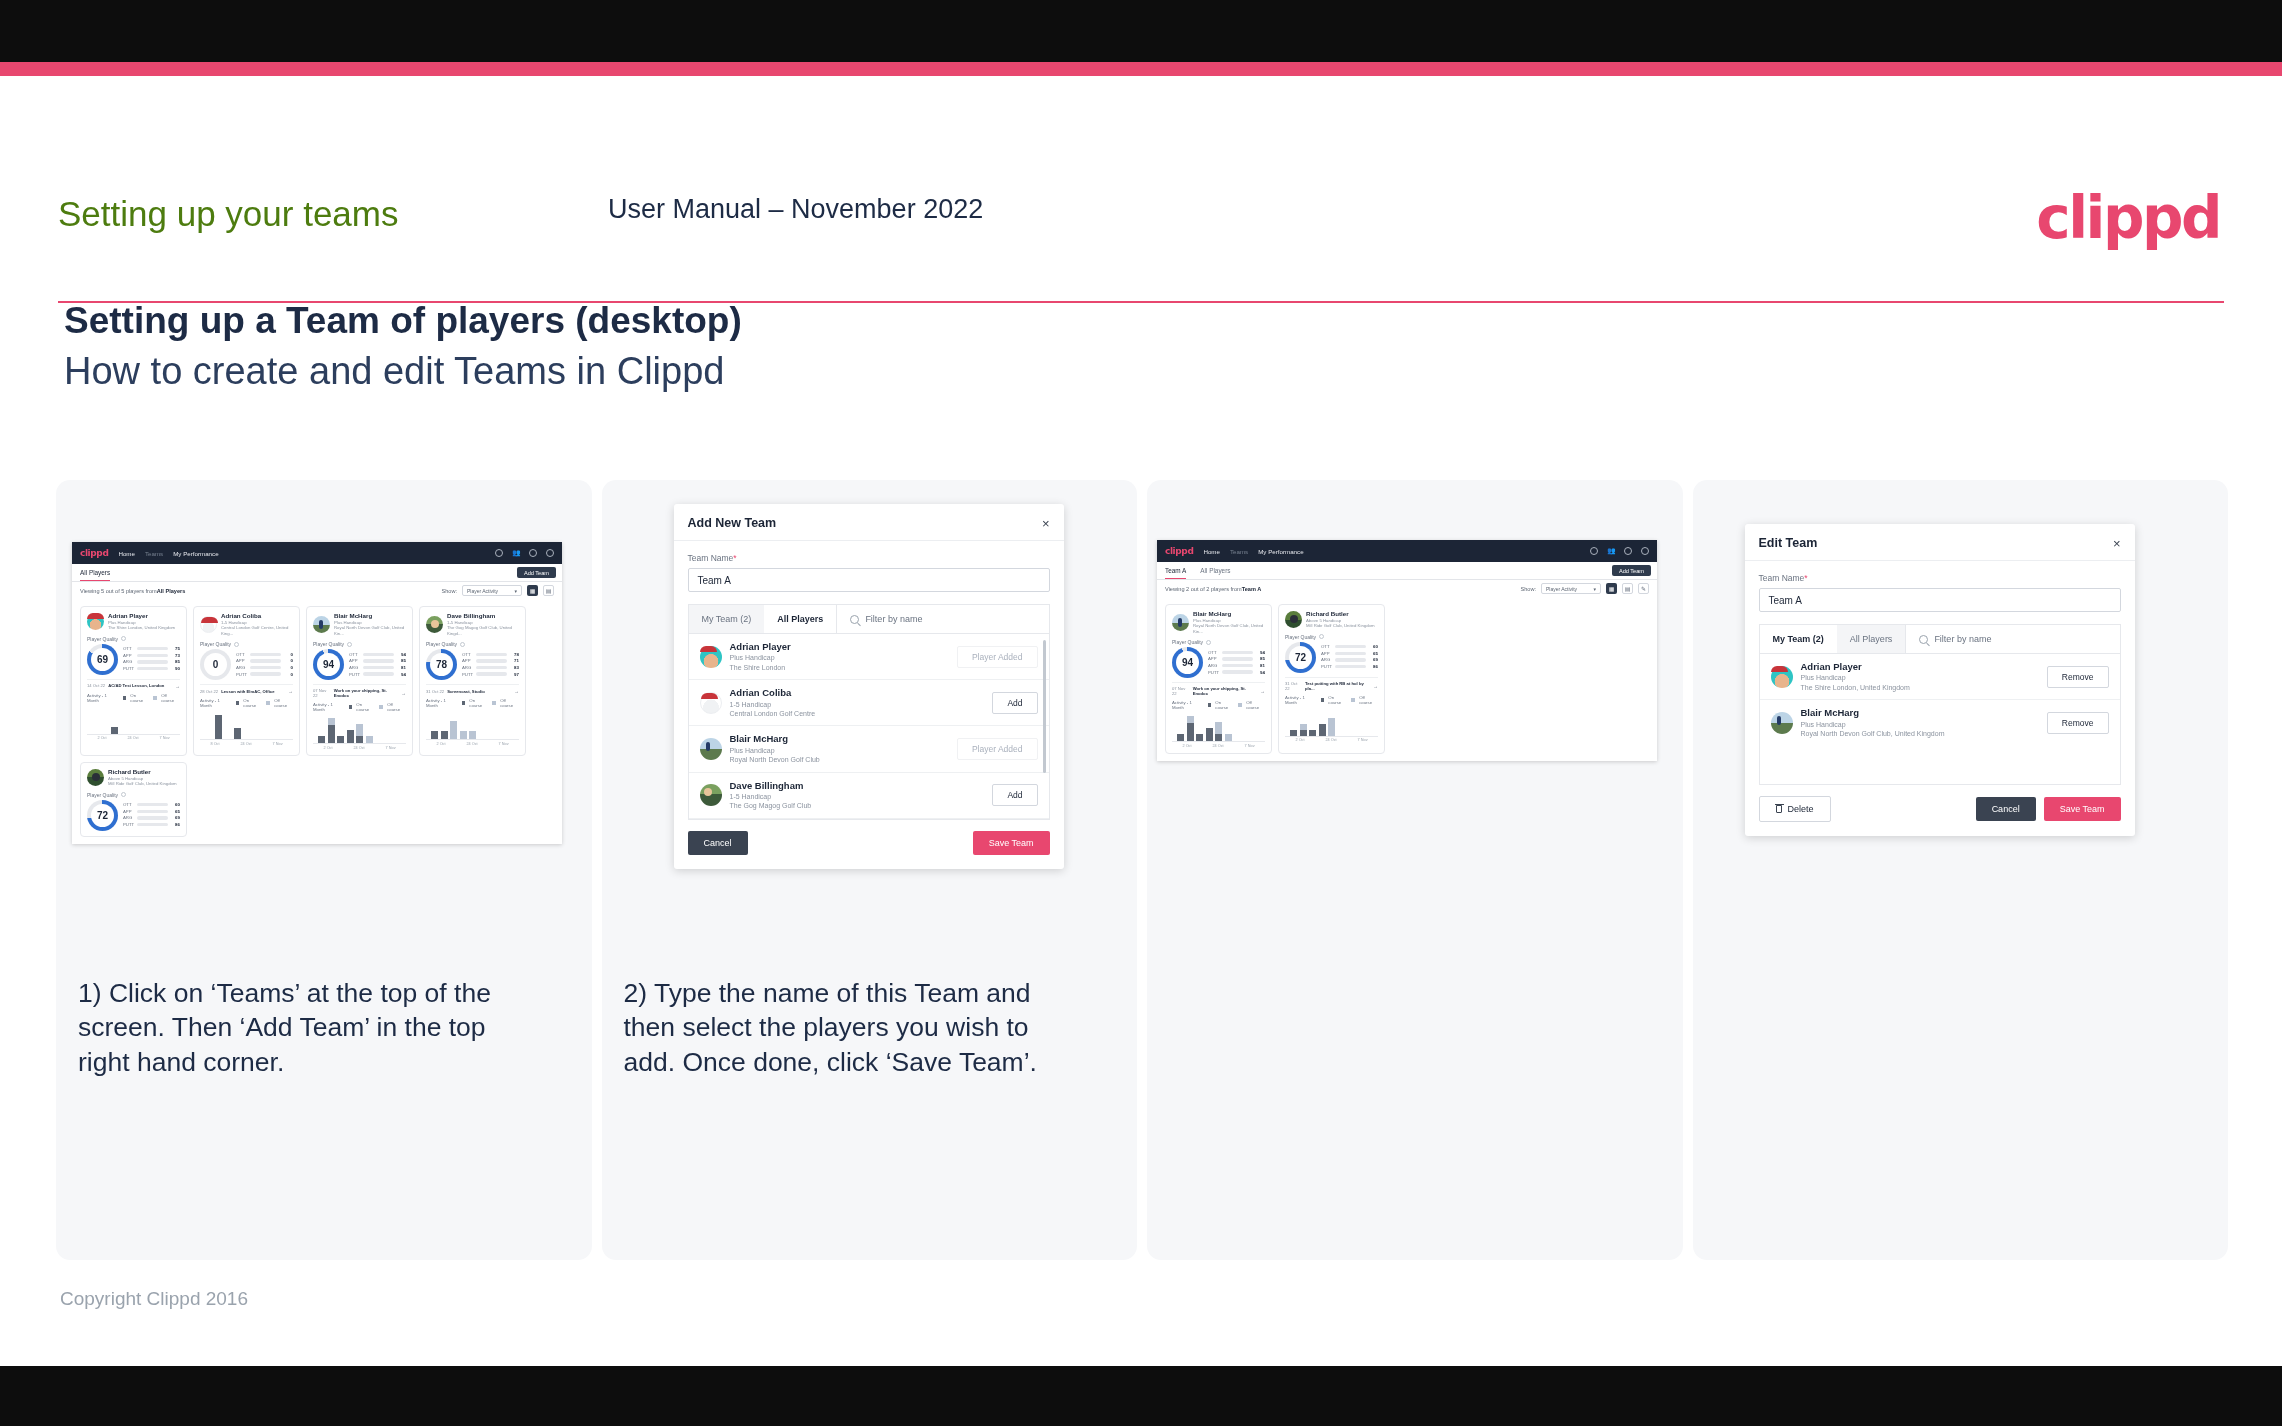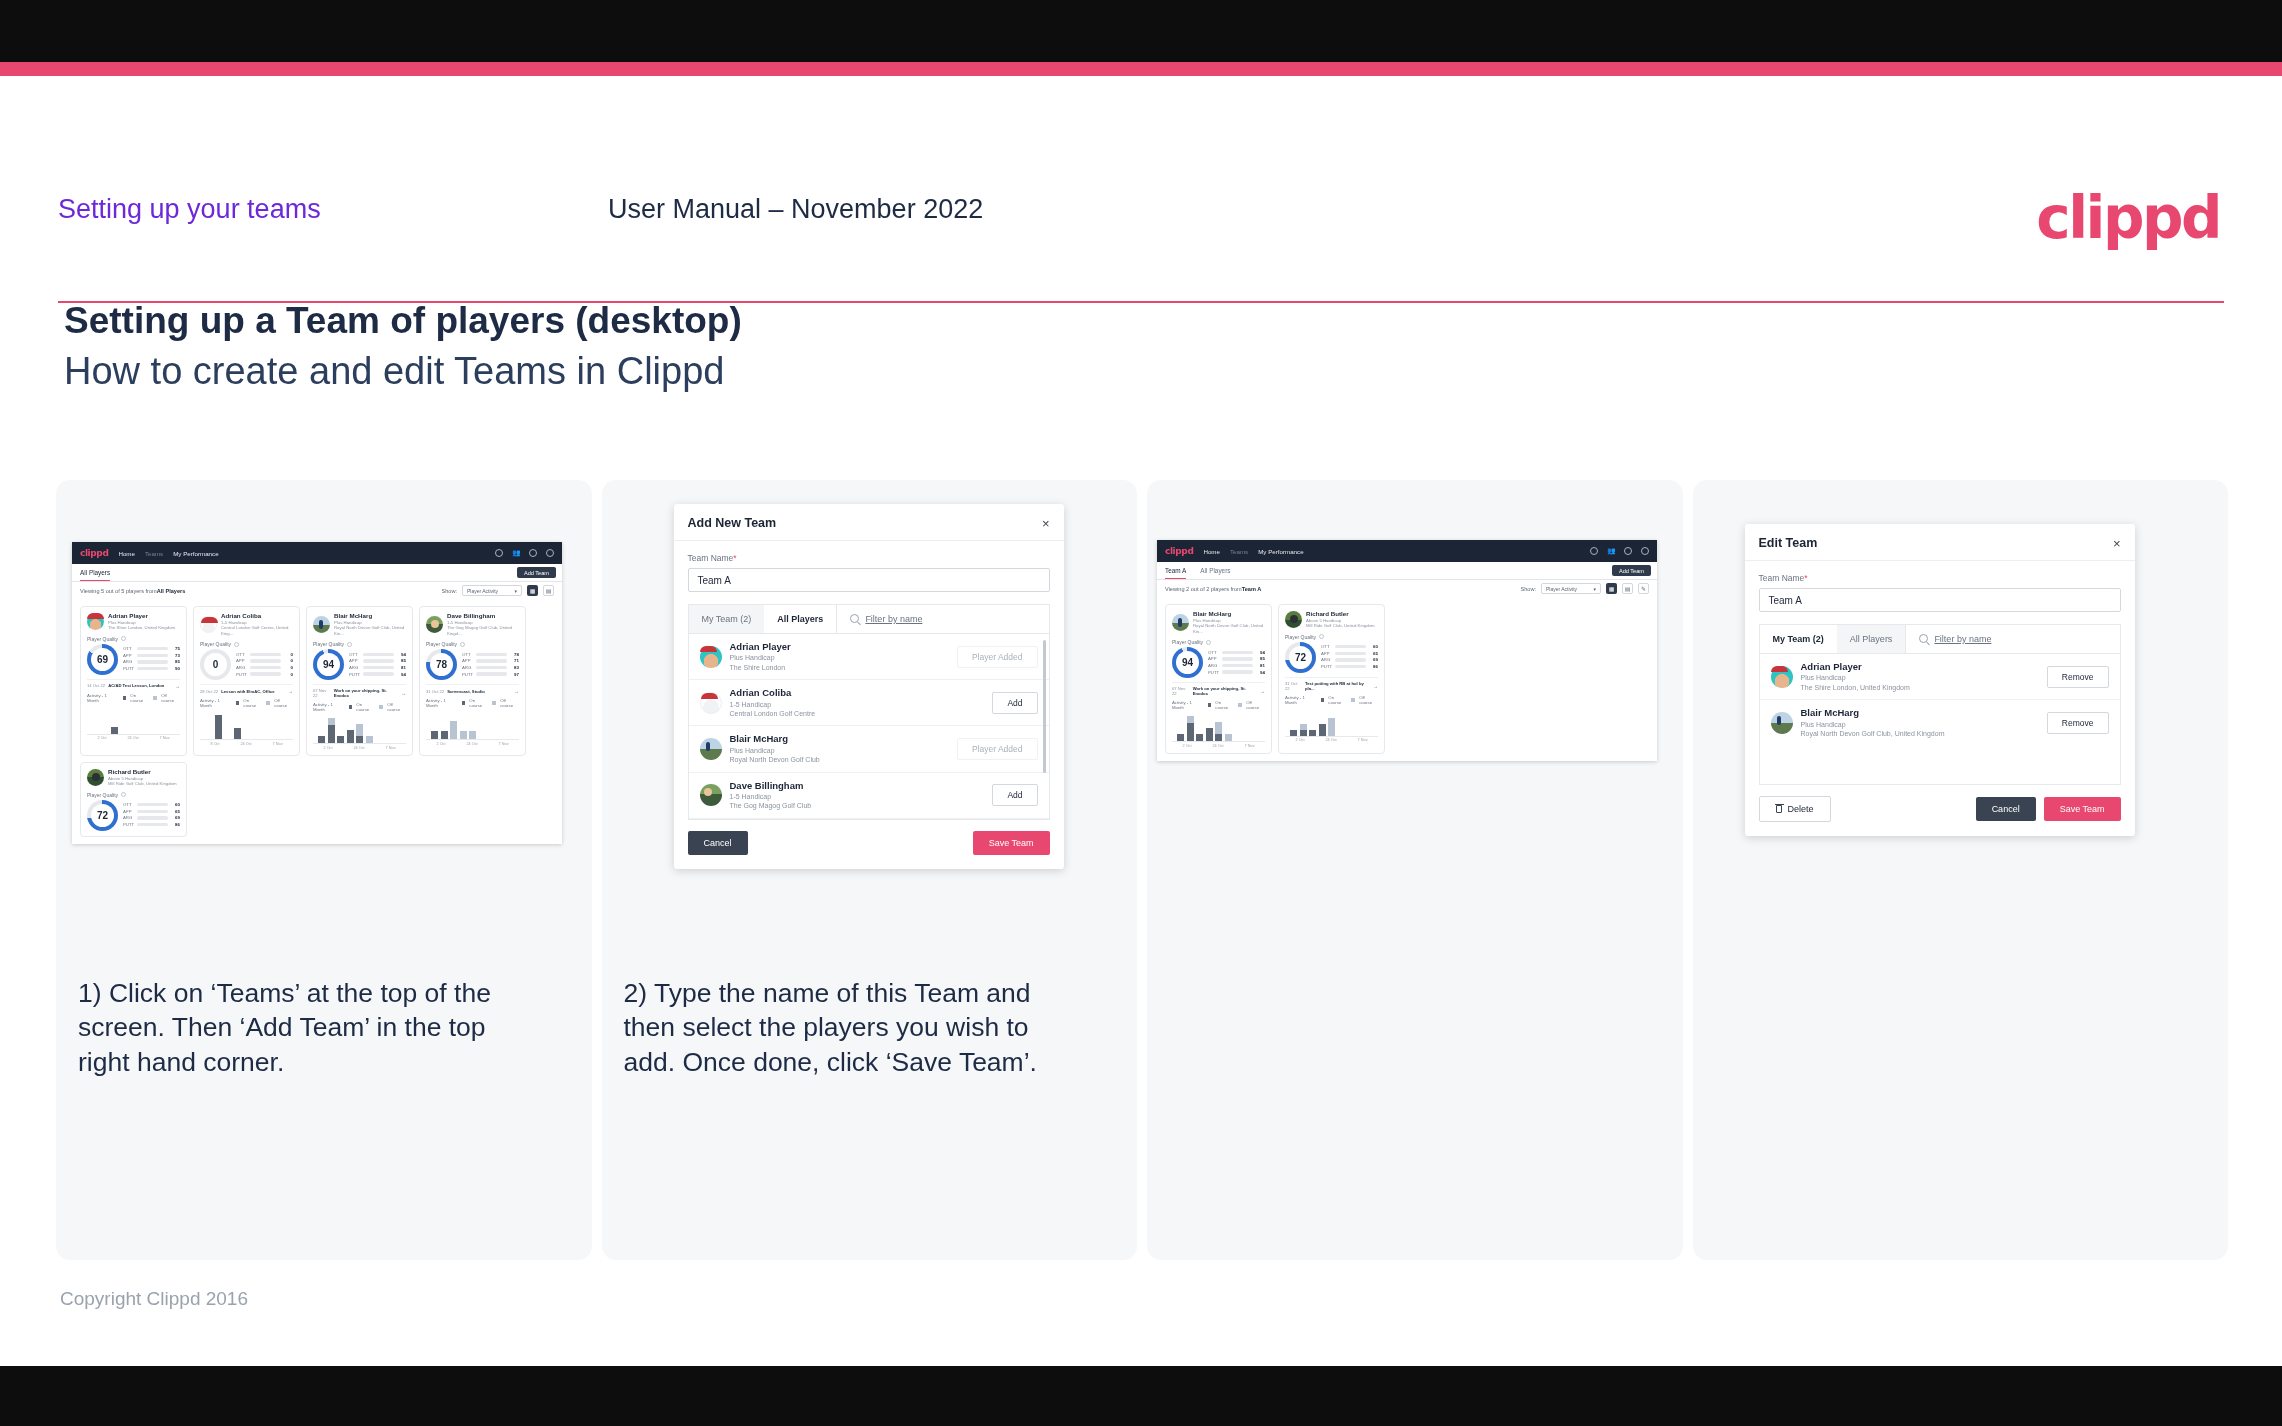--- a/index.html
+++ b/index.html
@@ -14,21 +14,21 @@
 
   
   .top-black { position:absolute; left:0; top:0; width:100%; height:62px; background:#0d0d0d; }
   .top-pink  { position:absolute; left:0; top:62px; width:100%; height:14px; background:#e8476f; }
 
   
   .bottom-black { position:absolute; left:0; bottom:0; width:100%; height:60px; background:#0d0d0d; }
 
   
   .header { position:absolute; left:0; top:76px; width:100%; height:150px; }
-  .hdr-left  { position:absolute; left:58px;  top:118px; font-size:27px; color:#6d28d9; }
+  .hdr-left  { position:absolute; left:58px;  top:118px; font-size:35px; color:#4d7c0f; }
   .hdr-mid   { position:absolute; left:608px; top:118px; font-size:27px; color:#1d2b45; }
   .hdr-logo  { position:absolute; right:62px; top:108px; font-size:58px; font-weight:bold;
                color:#e8476f; letter-spacing:-2.5px; font-family:"DejaVu Sans", sans-serif; }
   .hdr-rule  { position:absolute; left:58px; right:58px; top:225px; height:2px; background:#e8476f; }
 
   
   .title  { position:absolute; left:64px; top:300px; font-size:37px; font-weight:bold; color:#1d2b45; }
   .subtitle { position:absolute; left:64px; top:350px; font-size:38px; color:#2c3e5d; }
 
   
@@ -114,22 +114,22 @@
   .dlg-x { margin-left:auto; font-size:13px; color:#3a4351; line-height:1; }
   .dlg-body { padding:12px 14px 0; }
   .fld-lbl { font-size:8.5px; color:#6a7381; margin-bottom:5px; }
   .fld-lbl .req { color:#e8476f; }
   .fld-input { height:24px; border:1px solid #d3d7de; border-radius:2px; display:flex; align-items:center;
                padding:0 9px; font-size:10px; color:#1c2536; }
   .dlg-tabs { margin-top:12px; border:1px solid #e6e8ec; border-bottom:none; display:flex; align-items:center; }
   .dtab { font-size:9px; color:#6a7381; padding:9px 13px; }
   .dtab.active { color:#1c2536; font-weight:bold; background:#fff; }
   .dtab.inactive-bg { background:#f4f5f7; }
-  .dlg-filter { display:flex; align-items:flex-start; gap:6px; font-size:9px; color:#6a7381;
-                padding:9px 13px; border-left:1px solid #e6e8ec; flex:1;text-decoration:underline;}
+  .dlg-filter { display:flex; align-items:flex-end; gap:6px; font-size:9px; color:#6a7381;
+                padding:9px 13px; border-left:1px solid #e6e8ec; flex:1;}
   .srch { width:9px;height:9px;border:1.2px solid #9aa3ad;border-radius:50%;position:relative;flex:none;}
   .srch::after{content:"";position:absolute;right:-3px;bottom:-2px;width:4px;height:1.2px;background:#9aa3ad;transform:rotate(45deg);}
   .plist { border:1px solid #e6e8ec; position:relative; overflow:hidden; }
   .prow { display:flex; align-items:center; gap:8px; padding:7px 11px; border-bottom:1px solid #eef0f2; }
   .prow:last-child { border-bottom:none; }
   .pav { width:22px;height:22px;border-radius:50%;flex:none; }
   .pnm { font-size:9.5px; font-weight:bold; color:#1c2536; line-height:1.3;}
   .psb { font-size:7px; color:#8b939f; line-height:1.35;}
   .pbtn { margin-left:auto; font-size:8.5px; padding:5px 14px; border:1px solid #d3d7de;
           border-radius:2px; color:#1c2536; }

